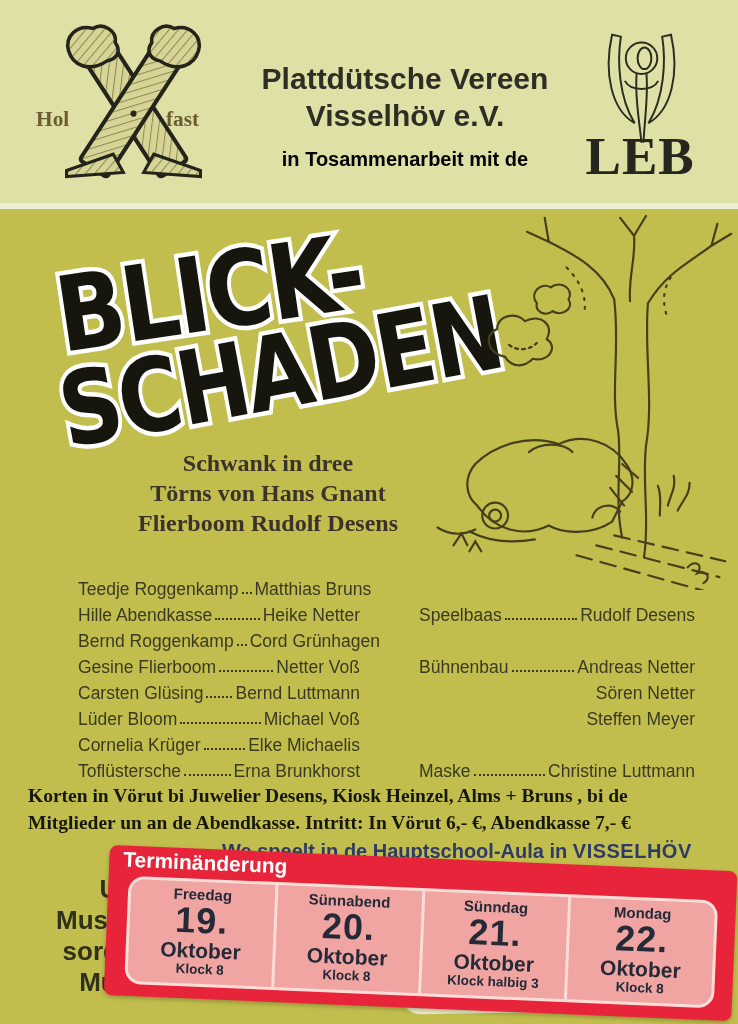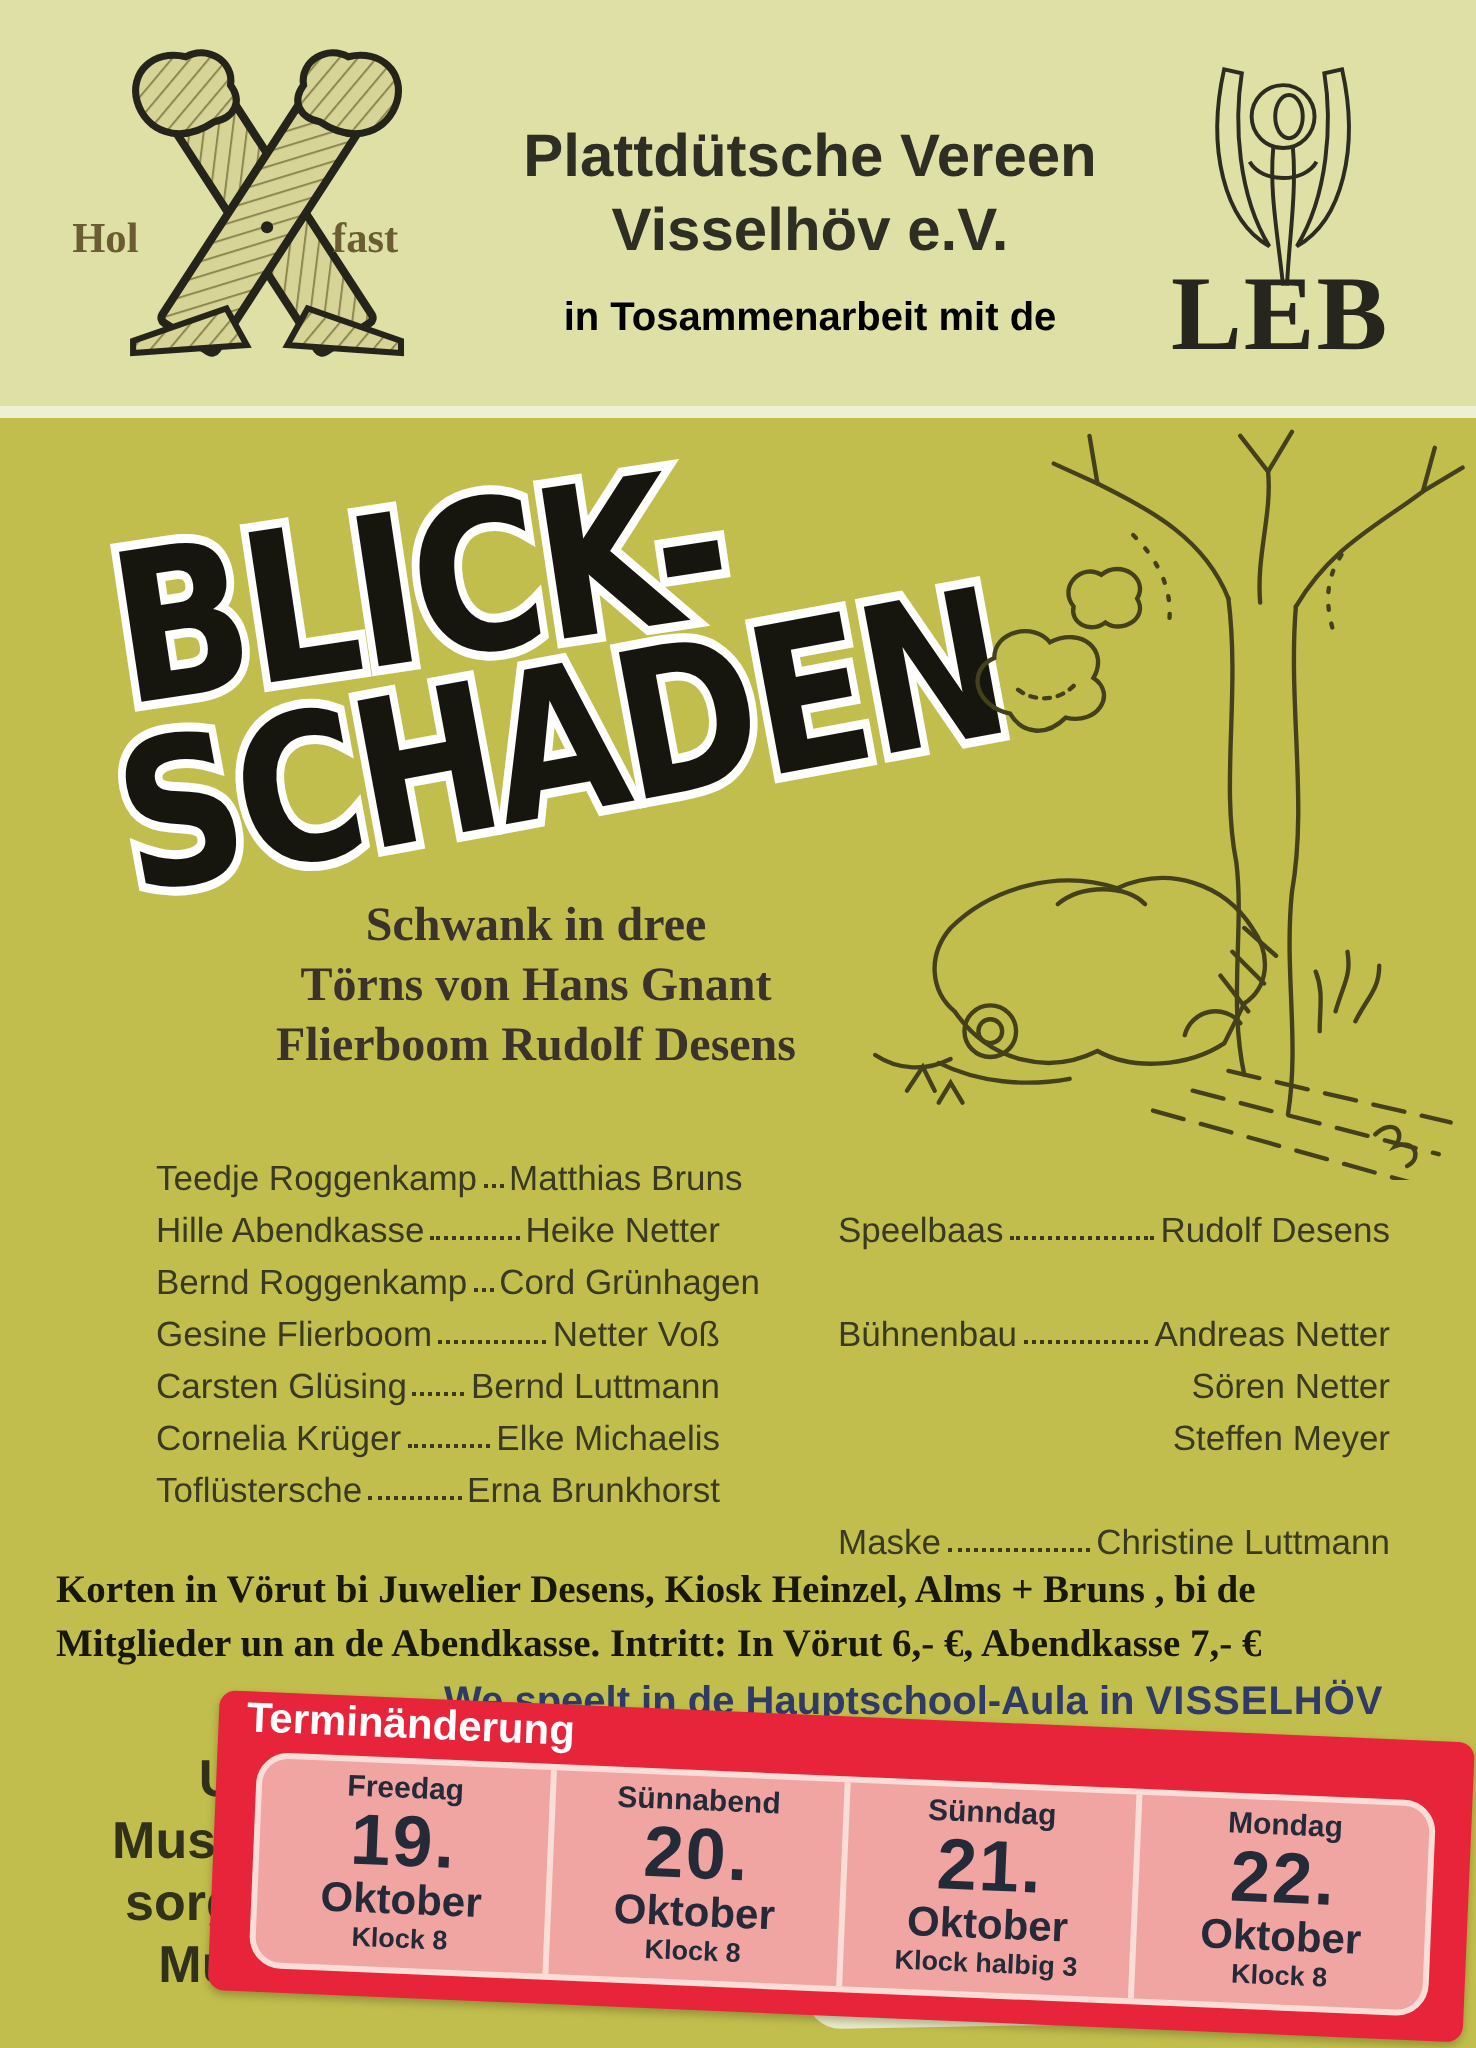--- a/index.html
+++ b/index.html
@@ -188,20 +188,25 @@
       <span class="role">Gesine Flierboom</span>
       <span class="leader"></span>
       <span class="actor">Netter Voß</span>
     </div>
     <div class="cast-row">
       <span class="role">Carsten Glüsing</span>
       <span class="leader"></span>
       <span class="actor">Bernd Luttmann</span>
     </div>
     <div class="cast-row">
+      <span class="role">Lüder Bloom</span>
+      <span class="leader"></span>
+      <span class="actor">Michael Voß</span>
+    </div>
+    <div class="cast-row">
       <span class="role">Cornelia Krüger</span>
       <span class="leader"></span>
       <span class="actor">Elke Michaelis</span>
     </div>
     <div class="cast-row">
       <span class="role">Toflüstersche</span>
       <span class="leader"></span>
       <span class="actor">Erna Brunkhorst</span>
     </div>
   </div>

